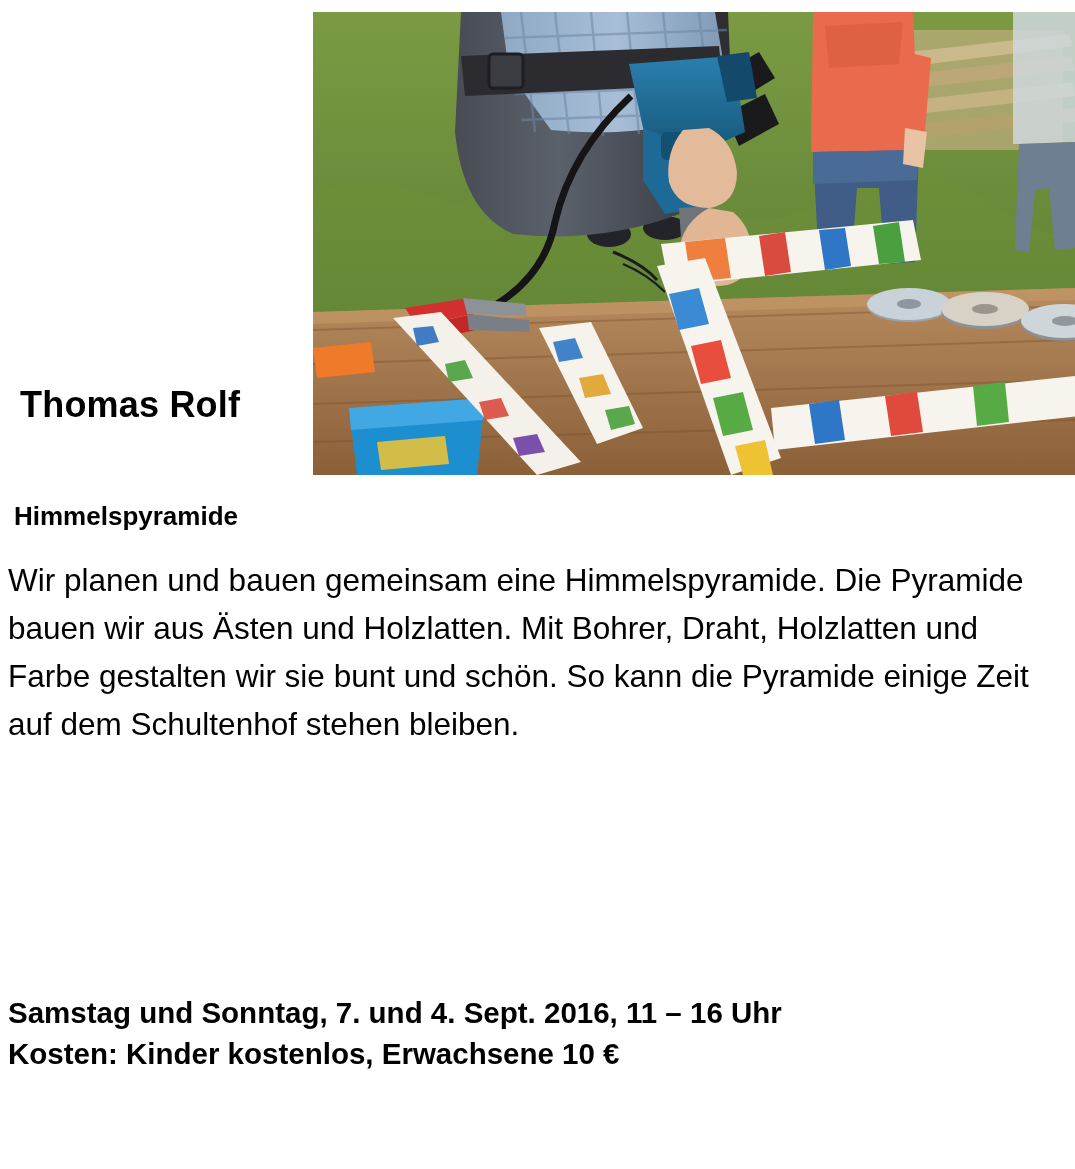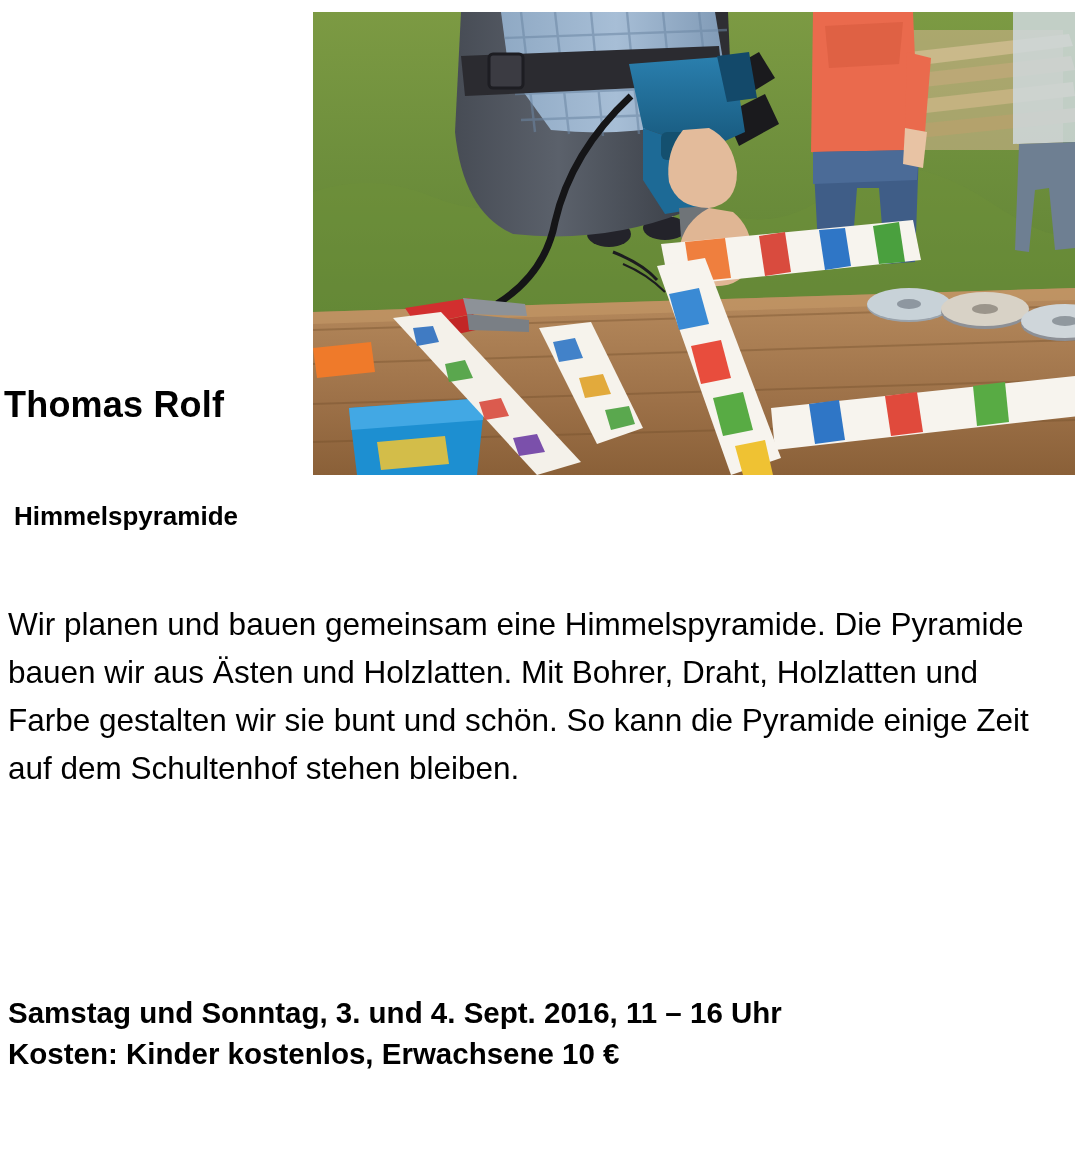--- a/index.html
+++ b/index.html
@@ -28,21 +28,21 @@
   }
   .photo svg {
     display: block;
     width: 100%;
     height: 100%;
   }
 
   
   .author {
     position: absolute;
-    left: 4px;
+    left: 20px;
     top: 383px;
     font-size: 36px;
     font-weight: bold;
     letter-spacing: 0.2px;
     line-height: 1.2;
     white-space: nowrap;
   }
 
   .title {
     position: absolute;
@@ -55,21 +55,20 @@
   }
 
   .body-text {
     position: absolute;
     left: 8px;
     top: 556px;
     width: 1060px;
     font-size: 31.5px;
     line-height: 48px;
     font-weight: 400;
-    margin-top: 44px;
   }
   .body-text p {
     margin: 0;
   }
 
   .details {
     position: absolute;
     left: 8px;
     top: 992px;
     width: 1060px;
@@ -293,15 +292,15 @@
 
 <div class="author">Thomas Rolf</div>
 
 <h1 class="title">Himmelspyramide</h1>
 
 <div class="body-text">
   <p>Wir planen und bauen gemeinsam eine Himmelspyramide. Die Pyramide bauen wir aus Ästen und Holzlatten. Mit Bohrer, Draht, Holzlatten und  Farbe gestalten wir sie bunt und schön. So kann die Pyramide einige Zeit auf dem Schultenhof stehen bleiben.</p>
 </div>
 
 <div class="details">
-  <p>Samstag und Sonntag, 3. und 4. Sept. 2016, 11 – 16 Uhr</p>
+  <p>Samstag und Sonntag, 7. und 4. Sept. 2016, 11 – 16 Uhr</p>
   <p>Kosten: Kinder kostenlos, Erwachsene 10 €</p>
 </div>
 
 </body></html>

